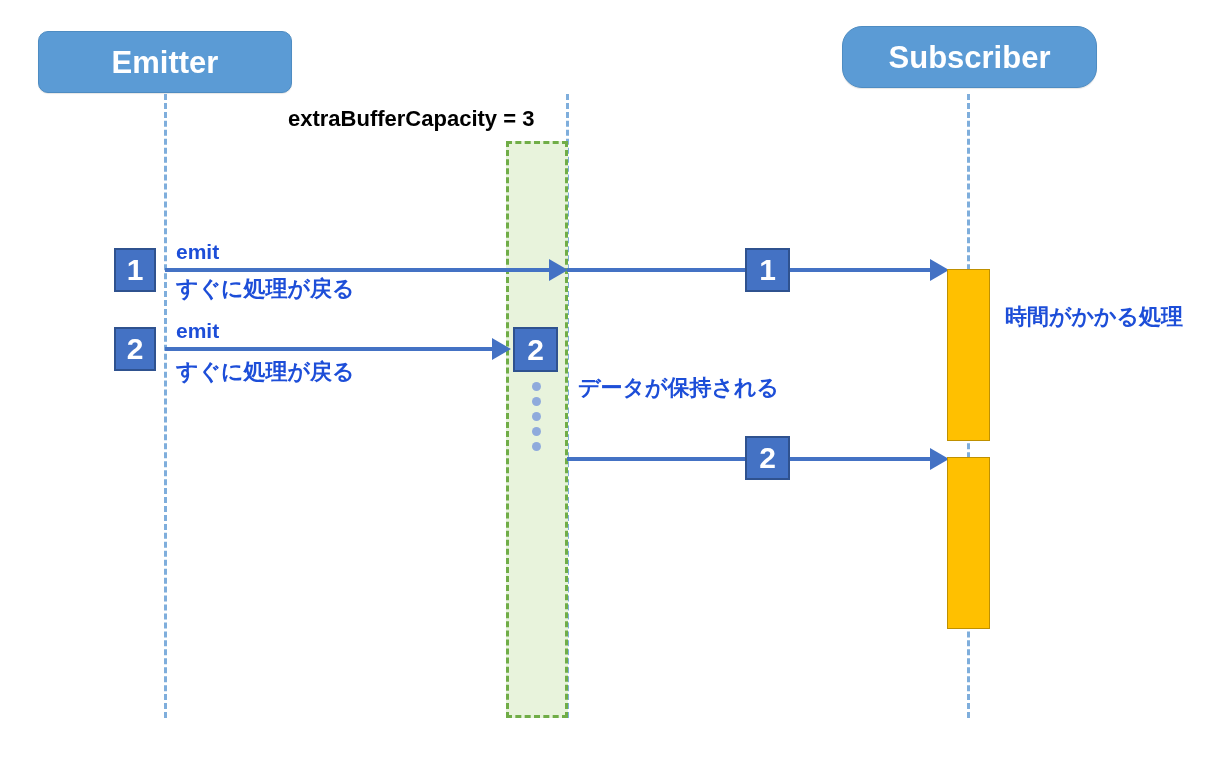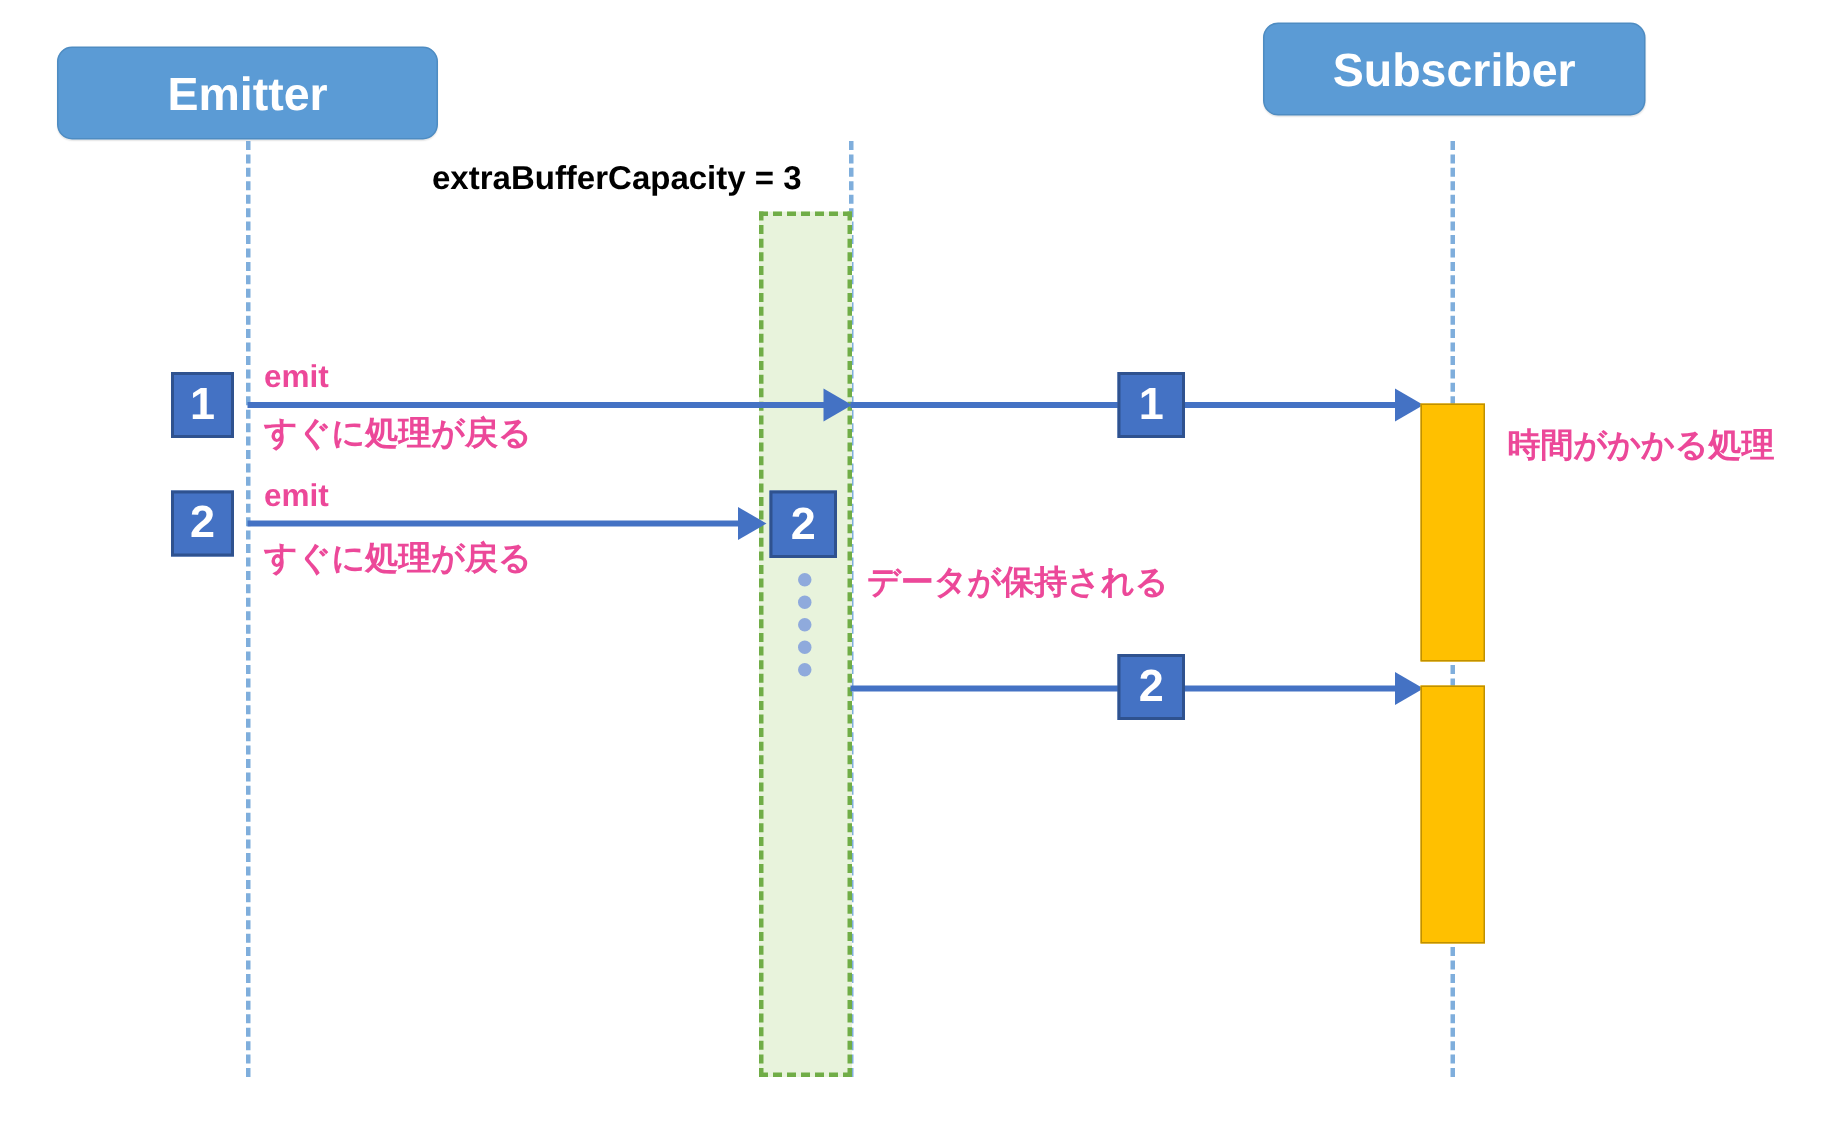--- a/index.html
+++ b/index.html
@@ -86,21 +86,21 @@
     font-size: 30px;
     line-height: 1;
     display: flex;
     align-items: center;
     justify-content: center;
   }
 
   
   .label {
     position: absolute;
-    color: #ec4899;
+    color: #1d4ed8;
     white-space: nowrap;
     line-height: 1;
   }
   .label-en {
     font-weight: bold;
     font-size: 21px;
   }
   .label-jp {
     font-weight: bold;
     font-size: 22px;
@@ -126,21 +126,21 @@
 </head>
 <body>
 
 <div id="canvas">
 
   <div class="participant" style="left:38px; top:31px; width:254px; height:62px;">
     <span>Emitter</span>
   </div>
 
 
-  <div class="participant" style="left:842px; top:15px; width:255px; height:62px;">
+  <div class="participant" style="left:842px; top:26px; width:255px; height:62px;border-radius:20px;">
     <span>Subscriber</span>
   </div>
 
   <div class="lifeline" style="left:164px; top:94px; height:624px;"></div>
   <div class="lifeline" style="left:566px; top:94px; height:624px;"></div>
   <div class="lifeline" style="left:967px; top:94px; height:624px;"></div>
 
   <div class="caption-bold" style="left:288px; top:108px; font-size:22px;">extraBufferCapacity = 3</div>
 
   <div class="buffer-box" style="left:506px; top:141px; width:62px; height:577px;"></div>
@@ -181,15 +181,15 @@
 
   <div class="arrow-line" style="left:567px; top:457px; width:364px;"></div>
   <div class="arrow-head" style="left:930px; top:448px;"></div>
   <div class="badge" style="left:745px; top:436px; width:45px; height:44px;">
     <span>2</span>
   </div>
 
   <div class="activation" style="left:947px; top:269px; width:43px; height:172px;"></div>
   <div class="activation" style="left:947px; top:457px; width:43px; height:172px;"></div>
 
-  <div class="label label-jp" style="left:1005px; top:286px;">時間がかかる処理</div>
+  <div class="label label-jp" style="left:1005px; top:306px;">時間がかかる処理</div>
 
 </div>
 
 </body></html>

